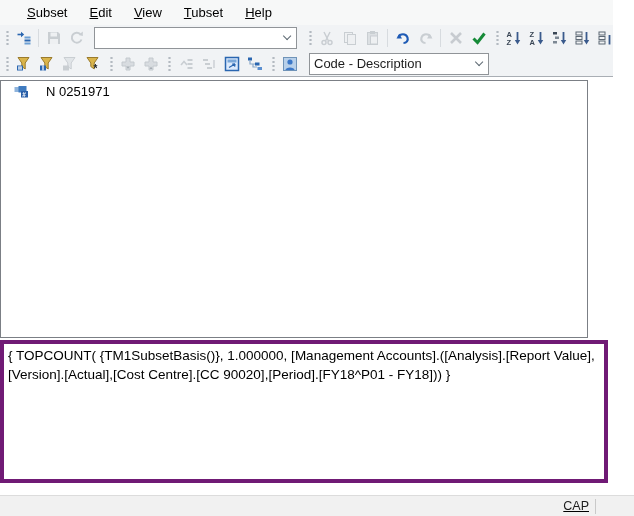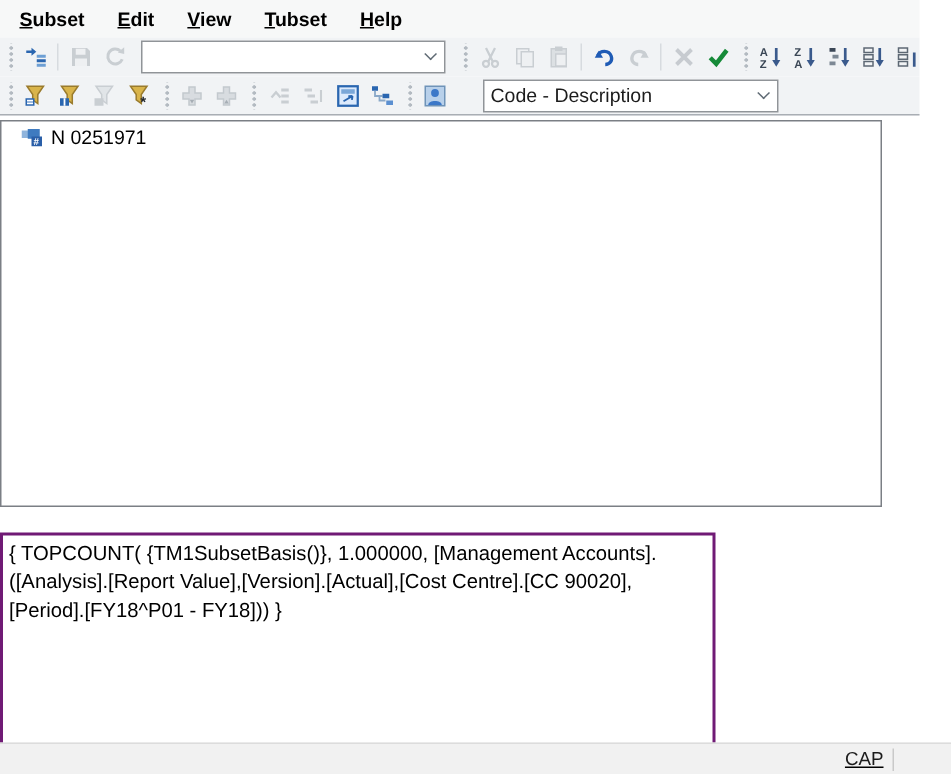--- a/index.html
+++ b/index.html
@@ -2,21 +2,21 @@
 <html><head>
 <meta charset="utf-8">
 <style>
   * { margin:0; padding:0; box-sizing:border-box; }
   html,body { width:634px; height:516px; background:#fff; overflow:hidden;
               font-family:"Liberation Sans", sans-serif; }
   .window { position:absolute; left:0; top:0; width:613px; height:516px; background:#fff; }
 
   
   .menubar { position:absolute; left:0; top:0; width:613px; height:25px;
-             background:#f7f8f8; display:flex; align-items:center; padding-left:2px;font-weight:bold; }
+             background:#f7f8f8; display:flex; align-items:center; padding-left:16px; }
   .menu-item { padding:3px 11px; font-size:13px; color:#000; cursor:default; }
   .mn { text-decoration:underline; }
 
   
   .tbrow { position:absolute; left:0; width:613px; height:26px; background:#f1f3f5;
            display:flex; align-items:center; overflow:hidden; }
   #tb1 { top:25px; }
   #tb2 { top:51px; border-bottom:1px solid #a9aeb4; }
   .grip { width:5px; height:18px; margin:0 3px 0 4px; flex:0 0 auto;
           background-image:radial-gradient(circle,#b3bac1 1px, transparent 1.3px);
@@ -33,26 +33,26 @@
   .combo .val { flex:1 1 auto; font-size:13px; color:#1c1c1c; padding:0 4px; white-space:nowrap;
                 overflow:hidden; }
   .chev { width:17px; height:20px; display:flex; align-items:center; justify-content:center;
           color:#5f6a74; font-size:10px; flex:0 0 auto; }
   .chev::before { content:""; border:solid #5f6a74; border-width:0 1.6px 1.6px 0; padding:2.6px;
                   transform:rotate(45deg); margin-top:-3px; }
 
   
   .tree-panel { position:absolute; left:0; top:80px; width:588px; height:258px;
                 background:#fff; border:1px solid #7b7f85; overflow:auto; }
-  .tree-item { display:flex; align-items:center; gap:4px; padding:3px 2px 1px 13px;
+  .tree-item { display:flex; align-items:center; gap:16px; padding:3px 2px 1px 13px;
                font-size:13px; color:#000; white-space:nowrap; }
 
   
-  .expr-panel { position:absolute; left:0; top:355px; width:477px; height:143px;
-                background:#fff; border:2px solid #701a75; padding:2px 6px 2px 4px;
+  .expr-panel { position:absolute; left:0; top:340px; width:608px; height:143px;
+                background:#fff; border:4px solid #701a75; padding:2px 6px 2px 4px;
                 font-size:13.5px; line-height:19px; color:#000; overflow:hidden;
                 word-break:normal; }
 
   
   .statusbar { position:absolute; left:0; top:495px; width:634px; height:21px;
                background:#f1f1f1; border-top:1px solid #dcdcdc;
                display:flex; align-items:center; justify-content:flex-end;text-decoration:underline; }
   .status-cap { font-size:12.5px; color:#1c1c1c; padding-right:6px; }
   .status-div { width:1px; height:15px; background:#c9c9c9; margin-right:38px; }
 </style>
@@ -272,21 +272,21 @@
 
     <div class="grip"></div>
     <button class="tbtn">
       <svg width="16" height="16" viewBox="0 0 16 16">
         <rect x="1.5" y="1.5" width="13" height="13" fill="#b8d0ea" stroke="#6f93b8"></rect>
         <circle cx="8" cy="6" r="2.6" fill="#3c78c8"></circle>
         <path d="M3.5 14 C3.5 10.5 12.5 10.5 12.5 14 Z" fill="#3c78c8"></path>
       </svg>
     </button>
 
-    <div class="combo" style="width:197px; margin-left:21px;">
+    <div class="combo" style="width:180px; margin-left:8px;">
       <div class="val">Code - Description</div>
       <div class="chev"></div>
     </div>
   </div>
 
   <div class="tree-panel">
     <div class="tree-item">
       <svg width="16" height="13" viewBox="0 0 16 13">
         <rect x="0.5" y="2" width="7" height="5" fill="#8fb4dc"></rect>
         <rect x="4.5" y="1" width="8" height="6.5" fill="#3f7bc0"></rect>

